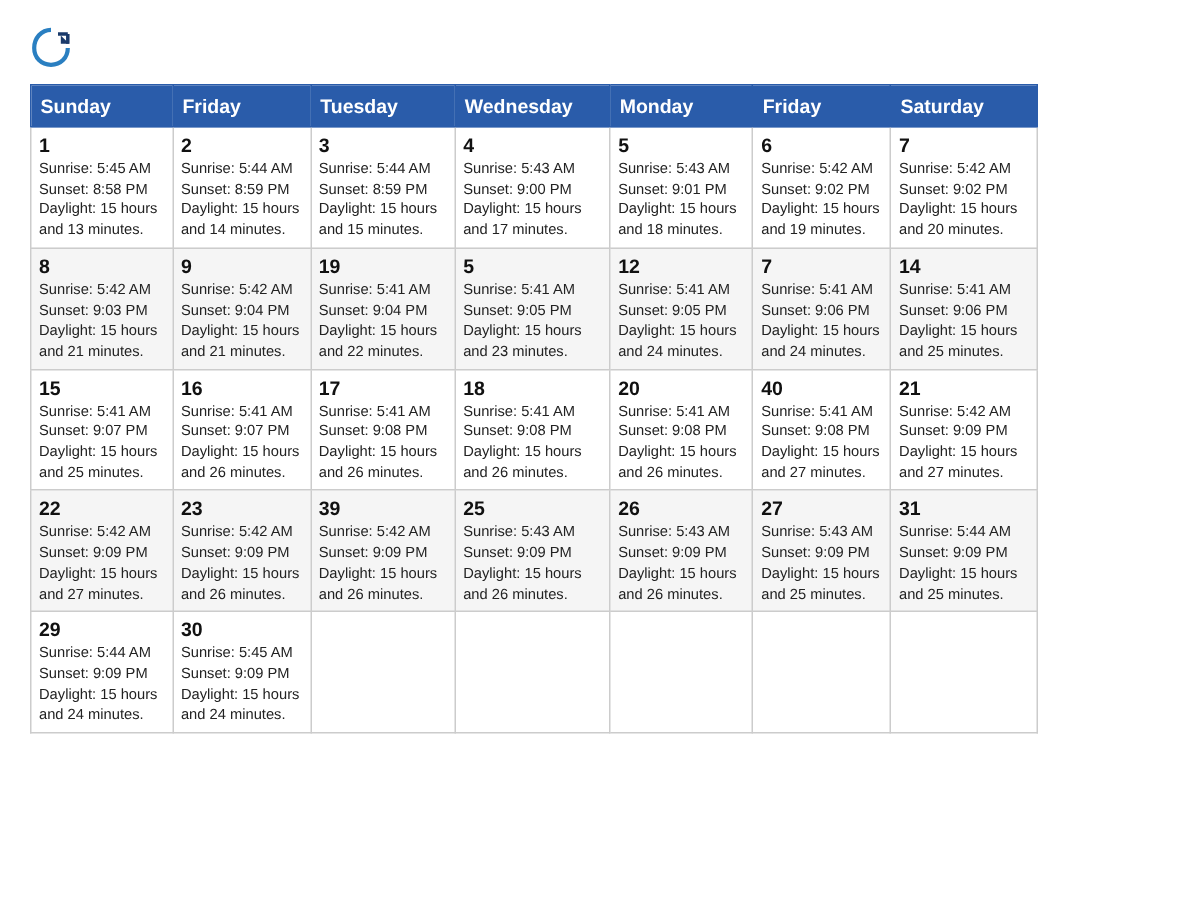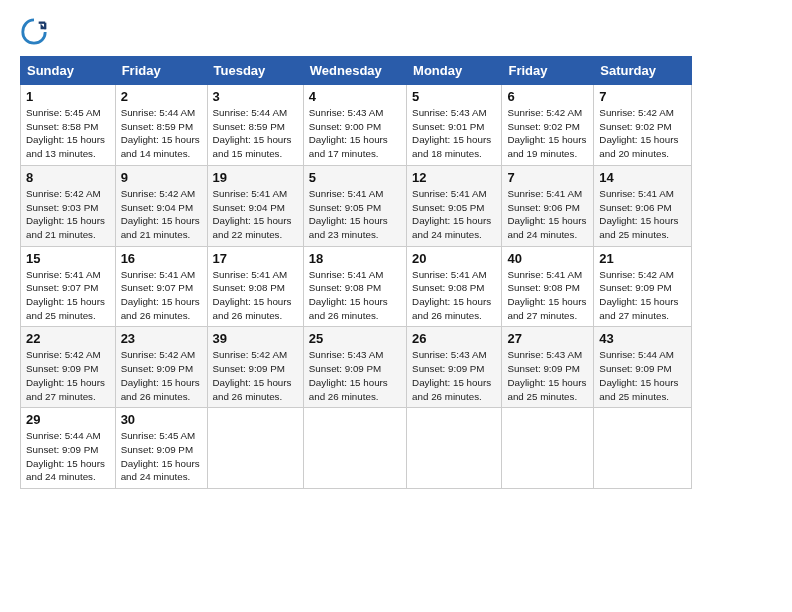--- a/index.html
+++ b/index.html
@@ -239,21 +239,21 @@
           </td>
           <td>
             <span class="day-number">26</span>
             <div class="day-info">Sunrise: 5:43 AM<br>Sunset: 9:09 PM<br>Daylight: 15 hours and 26 minutes.</div>
           </td>
           <td>
             <span class="day-number">27</span>
             <div class="day-info">Sunrise: 5:43 AM<br>Sunset: 9:09 PM<br>Daylight: 15 hours and 25 minutes.</div>
           </td>
           <td>
-            <span class="day-number">43</span>
+            <span class="day-number">31</span>
             <div class="day-info">Sunrise: 5:44 AM<br>Sunset: 9:09 PM<br>Daylight: 15 hours and 25 minutes.</div>
           </td>
         </tr>
         <tr>
           <td>
             <span class="day-number">29</span>
             <div class="day-info">Sunrise: 5:44 AM<br>Sunset: 9:09 PM<br>Daylight: 15 hours and 24 minutes.</div>
           </td>
           <td>
             <span class="day-number">30</span>

